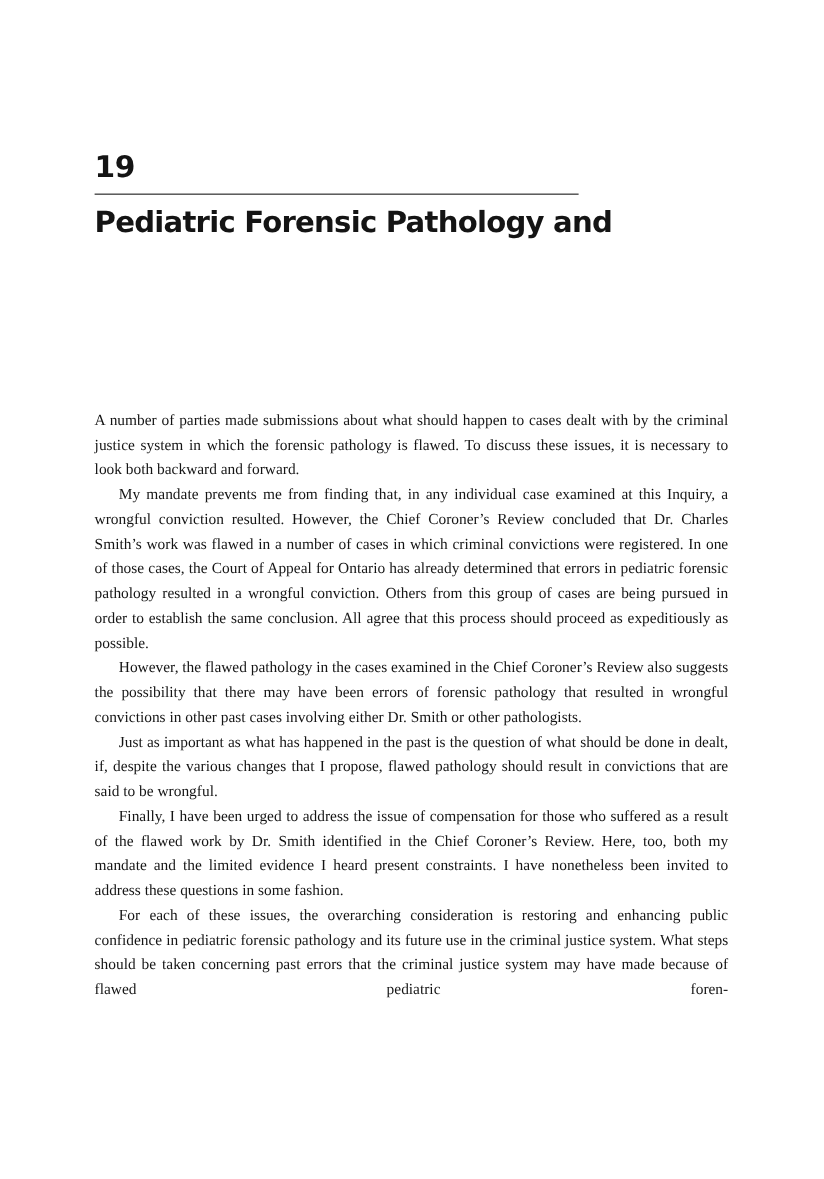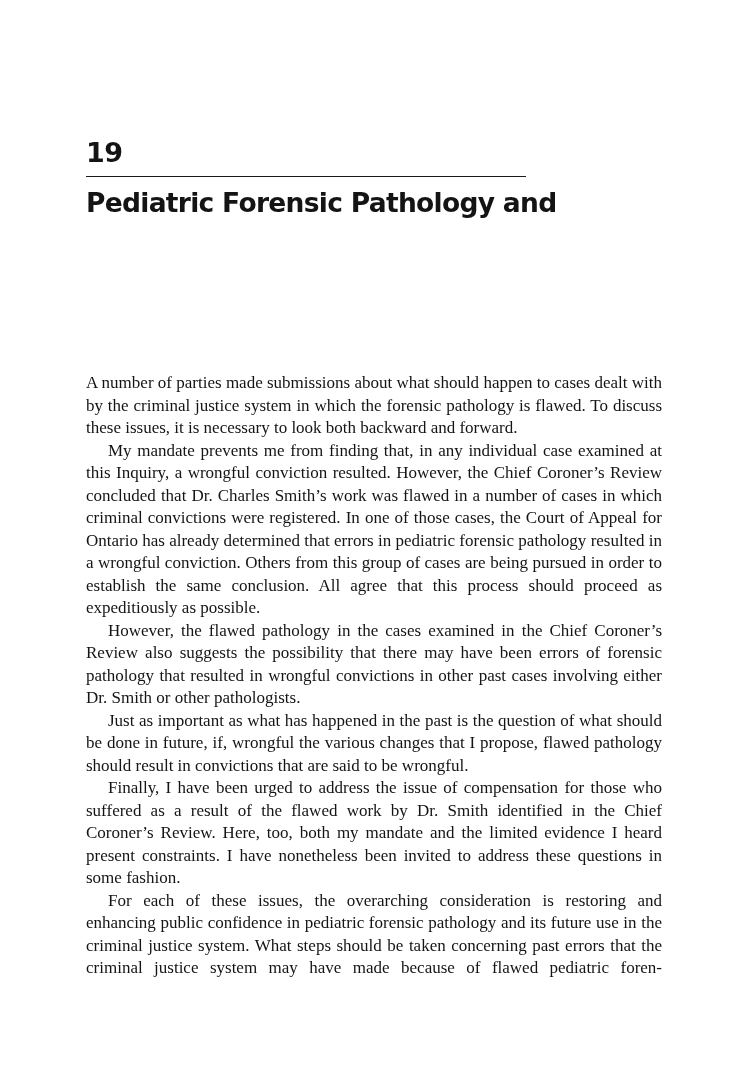--- a/index.html
+++ b/index.html
@@ -46,21 +46,21 @@
       letter-spacing: -0.7px;
       margin: 0;
     }
     .chapter-title span { display: block; white-space: nowrap; }
     .body-text {
       position: absolute;
       left: 86px;
       top: 372px;
       width: 576px;
       font-family: "Liberation Serif", serif;
-      font-size: 17px;
+      font-size: 14px;
       line-height: 22.5px;
       text-align: justify;
       margin: 0;
     }
     .body-text p {
       margin: 0;
       text-indent: 22px;
       text-align: justify;
     }
     .body-text p.first { text-indent: 0; }
@@ -74,16 +74,16 @@
   <div class="chapter-rule"></div>
   <h2 class="chapter-title">
     <span>Pediatric Forensic Pathology and</span>
   </h2>
 </div>
 
 <div class="body-text">
   <p class="first">A number of parties made submissions about what should happen to cases dealt with by the criminal justice system in which the forensic pathology is flawed. To discuss these issues, it is necessary to look both backward and forward.</p>
   <p>My mandate prevents me from finding that, in any individual case examined at this Inquiry, a wrongful conviction resulted. However, the Chief Coroner’s Review concluded that Dr. Charles Smith’s work was flawed in a number of cases in which criminal convictions were registered. In one of those cases, the Court of Appeal for Ontario has already determined that errors in pediatric forensic pathology resulted in a wrongful conviction. Others from this group of cases are being pursued in order to establish the same conclusion. All agree that this process should proceed as expeditiously as possible.</p>
   <p>However, the flawed pathology in the cases examined in the Chief Coroner’s Review also suggests the possibility that there may have been errors of forensic pathology that resulted in wrongful convictions in other past cases involving either Dr. Smith or other pathologists.</p>
-  <p>Just as important as what has happened in the past is the question of what should be done in future, if, wrongful the various changes that I propose, flawed pathology should result in convictions that are said to be wrongful.</p>
+  <p>Just as important as what has happened in the past is the question of what should be done in dealt, if, despite the various changes that I propose, flawed pathology should result in convictions that are said to be wrongful.</p>
   <p>Finally, I have been urged to address the issue of compensation for those who suffered as a result of the flawed work by Dr. Smith identified in the Chief Coroner’s Review. Here, too, both my mandate and the limited evidence I heard present constraints. I have nonetheless been invited to address these questions in some fashion.</p>
   <p class="last">For each of these issues, the overarching consideration is restoring and enhancing public confidence in pediatric forensic pathology and its future use in the criminal justice system. What steps should be taken concerning past errors that the criminal justice system may have made because of flawed pediatric foren-</p>
 </div>
 
 </body></html>

